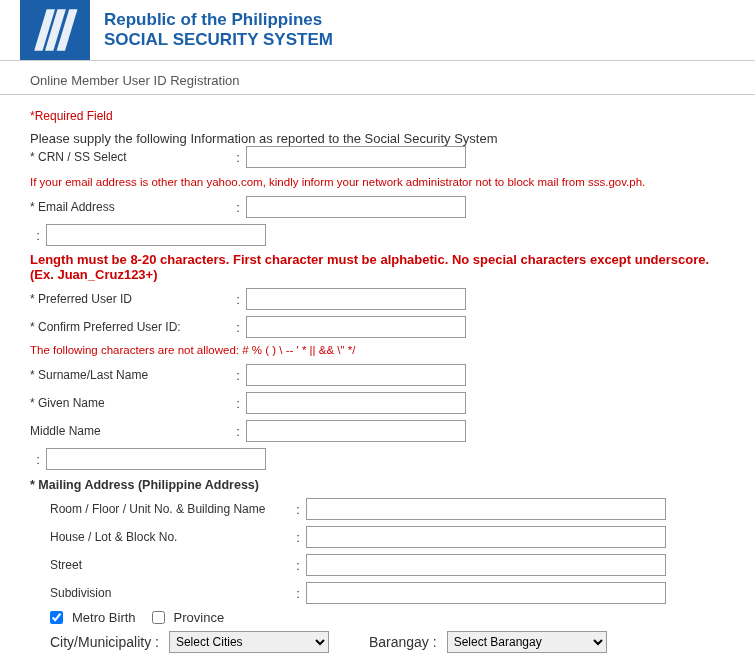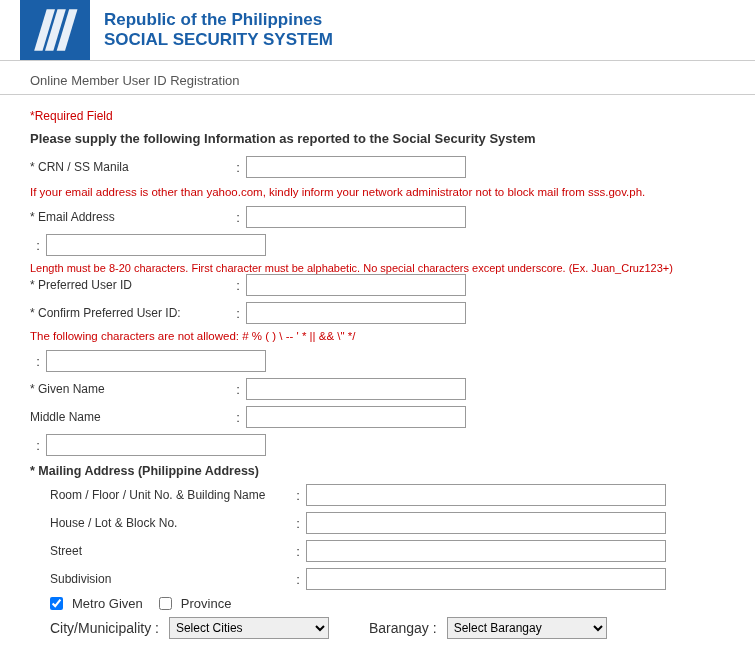--- a/index.html
+++ b/index.html
@@ -50,23 +50,22 @@
     }
     .form-area {
       padding: 14px 30px;
     }
     .required-note {
       color: #c00;
       font-size: 12px;
       margin-bottom: 8px;
     }
     .section-label {
-      font-weight: bold;
-      font-size: 13px;
-      margin-bottom: 10px;
+      font-weight: normal;
+      font-size: 13px;
     }
     .form-row {
       display: flex;
       align-items: center;
       margin-bottom: 6px;
     }
     .form-row label {
       width: 200px;
       font-size: 12px;
       flex-shrink: 0;
@@ -122,22 +121,24 @@
     .city-row select {
       height: 22px;
       font-size: 12px;
       border: 1px solid #999;
       padding: 1px 2px;
     }
     .city-select { width: 160px; }
     .barangay-select { width: 160px; }
     .char-note {
       color: #c00;
-      font-size: 11px;
+      font-size: 13px;
+      margin-bottom: 6px;
       margin-top: 2px;
+      font-weight: bold;
     }
     .not-allowed {
       color: #c00;
       font-size: 11.5px;
       margin-bottom: 8px;
     }
   </style>
 </head>
 <body>
 
@@ -161,21 +162,21 @@
 <div class="page-title">
   <span>Online Member User ID Registration</span>
 </div>
 
 <div class="form-area">
 
   <div class="required-note">*Required Field</div>
   <div class="section-label">Please supply the following Information as reported to the Social Security System</div>
 
   <div class="form-row">
-    <label>* CRN / SS Manila</label>
+    <label>* CRN / SS Select</label>
     <span class="colon">:</span>
     <input type="text" style="width: 220px;">
   </div>
 
   <div class="info-msg">If your email address is other than yahoo.com, kindly inform your network administrator not to block mail from sss.gov.ph.</div>
 
   <div class="form-row">
     <label>* Email Address</label>
     <span class="colon">:</span>
     <input type="text" style="width: 220px;">
@@ -196,20 +197,21 @@
 
   <div class="form-row">
     <label>* Confirm Preferred User ID:</label>
     <span class="colon">:</span>
     <input type="text" style="width: 220px;">
   </div>
 
   <div class="not-allowed">The following characters are not allowed: # % ( ) \ -- ' * || &amp;&amp; \" */</div>
 
   <div class="form-row">
+    <label>* Surname/Last Name</label>
     <span class="colon">:</span>
     <input type="text" style="width: 220px;">
   </div>
 
   <div class="form-row">
     <label>* Given Name</label>
     <span class="colon">:</span>
     <input type="text" style="width: 220px;">
   </div>
 
@@ -245,21 +247,21 @@
   </div>
 
   <div class="form-row indented">
     <label style="width:240px;">Subdivision</label>
     <span class="colon">:</span>
     <input type="text" style="width: 360px;">
   </div>
 
   <div class="metro-row">
     <input type="checkbox" id="metro" checked="" style="">
-    <label for="metro">Metro Given</label>
+    <label for="metro">Metro Birth</label>
     <input type="checkbox" id="province" style="margin-left: 10px;">
     <label for="province">Province</label>
   </div>
 
   <div class="city-row">
     <label>City/Municipality :</label>
     <select class="city-select">
       <option>Select Cities</option>
     </select>
     <label style="margin-left:30px;">Barangay :</label>

